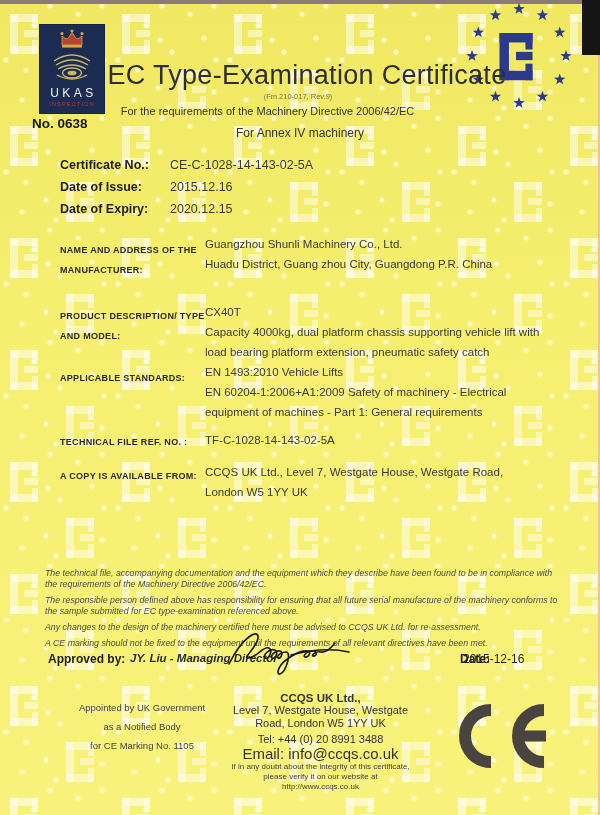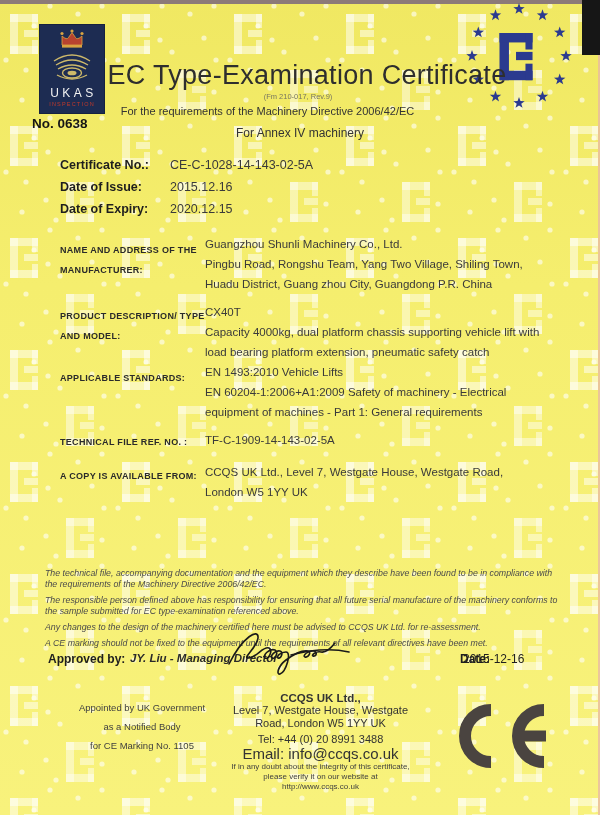--- a/index.html
+++ b/index.html
@@ -153,41 +153,40 @@
     <span class="fvalue">2015.12.16</span>
   </div>
   <div class="layer frow" style="top:202px">
     <span class="flabel">Date of Expiry:</span>
     <span class="fvalue">2020.12.15</span>
   </div>
 
   <div class="layer slabel" style="top:240px">NAME AND ADDRESS OF THE MANUFACTURER:</div>
   <div class="layer svalue" style="top:234px">
     <div>Guangzhou Shunli Machinery Co., Ltd.</div>
-    <div>Pingbu Road, Rongshu Team, Yang Two Village, Shiling Town,</div>
     <div>Huadu District, Guang zhou City, Guangdong P.R. China</div>
   </div>
 
   <div class="layer slabel" style="top:306px">PRODUCT DESCRIPTION/ TYPE AND MODEL:</div>
   <div class="layer svalue" style="top:302px">
     <div>CX40T</div>
     <div>Capacity 4000kg, dual platform chassis supporting vehicle lift with</div>
     <div>load bearing platform extension, pneumatic safety catch</div>
   </div>
 
   <div class="layer slabel" style="top:368px">APPLICABLE STANDARDS:</div>
   <div class="layer svalue" style="top:362px">
     <div>EN 1493:2010 Vehicle Lifts</div>
     <div>EN 60204-1:2006+A1:2009 Safety of machinery - Electrical</div>
     <div>equipment of machines - Part 1: General requirements</div>
   </div>
 
   <div class="layer slabel" style="top:432px">TECHNICAL FILE REF. NO. :</div>
   <div class="layer svalue" style="top:430px">
-    <div>TF-C-1909-14-143-02-5A</div>
+    <div>TF-C-1028-14-143-02-5A</div>
   </div>
 
   <div class="layer slabel" style="top:466px">A COPY IS AVAILABLE FROM:</div>
   <div class="layer svalue" style="top:462px">
     <div>CCQS UK Ltd., Level 7, Westgate House, Westgate Road,</div>
     <div>London W5 1YY UK</div>
   </div>
 
   <div class="layer legal">
     <p>The technical file, accompanying documentation and the equipment which they describe have been found to be in compliance with the requirements of the Machinery Directive 2006/42/EC.</p>

